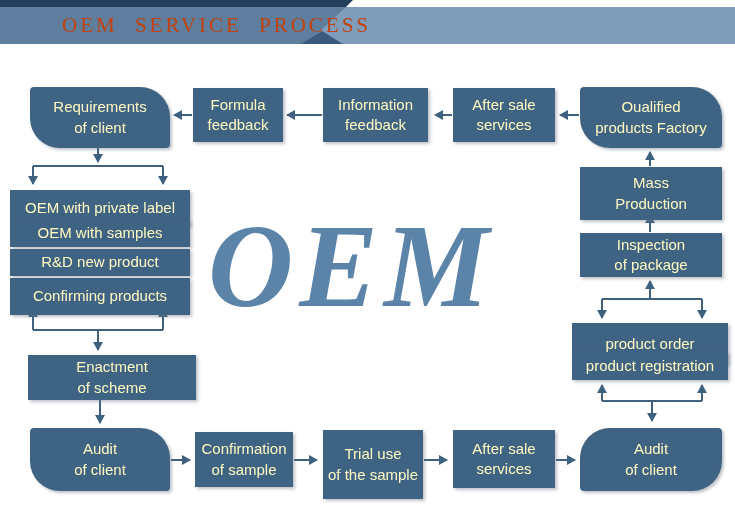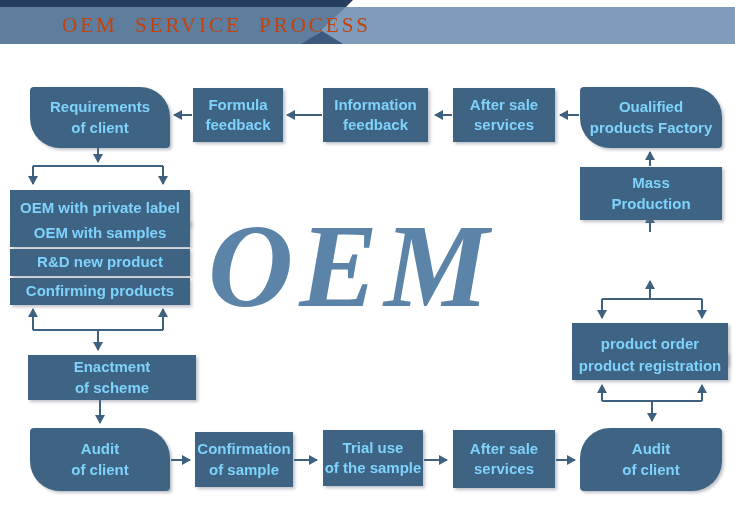--- a/index.html
+++ b/index.html
@@ -19,24 +19,24 @@
     border-bottom:13px solid #3b5a7e;}
   .hdr-title{position:absolute;top:7px;left:28px;height:37px;line-height:37px;
     font-family:"Liberation Serif",serif;font-size:21px;font-weight:normal;
     letter-spacing:3px;word-spacing:9px;color:#c2410c;white-space:nowrap;margin-left:34px;}
   
   .watermark{position:absolute;left:208px;top:202px;width:330px;
     font-family:"Liberation Serif",serif;font-style:italic;font-weight:bold;
     font-size:118px;line-height:1.1;letter-spacing:6px;color:#5c84a9;
     text-align:left;user-select:none;}
   
-  .node{position:absolute;background:#3f6383;color:#7dd3fc;
+  .node{position:absolute;background:#3f6383;color:#fef9c3;
     display:flex;align-items:center;justify-content:center;text-align:center;
     font-size:15px;line-height:1.35;white-space:pre-line;
-    box-shadow:2px 2px 3px rgba(110,120,135,0.45);font-weight:bold;}
+    box-shadow:2px 2px 3px rgba(110,120,135,0.45);}
   .leaf-l{border-radius:4px 30px 4px 30px;}   
   .leaf-r{border-radius:30px 4px 30px 4px;}   
   .bar{border-radius:0;}
   svg#connectors{position:absolute;top:0;left:0;}
 </style>
 </head>
 <body>
 
 <div id="stage">
 
@@ -100,34 +100,36 @@
   <div class="node bar" style="left:323px;top:88px;width:105px;height:54px">Information
 feedback</div>
   <div class="node bar" style="left:453px;top:88px;width:102px;height:54px">After sale
 services</div>
   <div class="node leaf-l" style="left:580px;top:87px;width:142px;height:61px">Oualified
 products Factory</div>
 
   <div class="node bar" style="left:10px;top:190px;width:180px;height:36px">OEM with private label</div>
   <div class="node bar" style="left:10px;top:220px;width:180px;height:27px">OEM with samples</div>
   <div class="node bar" style="left:10px;top:249px;width:180px;height:27px">R&amp;D new product</div>
-  <div class="node bar" style="left:10px;top:278px;width:180px;height:27px">Confirming products</div>
+  <div class="node bar" style="left:10px;top:278px;width:180px;height:37px">Confirming products</div>
 
   <div class="node bar" style="left:28px;top:355px;width:168px;height:45px">Enactment
 of scheme</div>
   <div class="node leaf-l" style="left:30px;top:428px;width:140px;height:63px">Audit
 of  client</div>
 
   <div class="node bar" style="left:195px;top:432px;width:98px;height:55px">Confirmation
 of sample</div>
-  <div class="node bar" style="left:323px;top:430px;width:100px;height:56px">Trial use
+  <div class="node bar" style="left:323px;top:430px;width:100px;height:69px">Trial use
 of the sample</div>
   <div class="node bar" style="left:453px;top:430px;width:102px;height:58px">After sale
 services</div>
   <div class="node leaf-r" style="left:580px;top:428px;width:142px;height:63px">Audit
 of client</div>
 
   <div class="node bar" style="left:580px;top:167px;width:142px;height:53px">Mass
 Production</div>
+  <div class="node bar" style="left:580px;top:233px;width:142px;height:44px">Inspection
+of package</div>
   <div class="node bar" style="left:572px;top:323px;width:156px;height:42px">product order</div>
   <div class="node bar" style="left:572px;top:352px;width:156px;height:28px">product registration</div>
 
 </div>
 
 </body></html>

